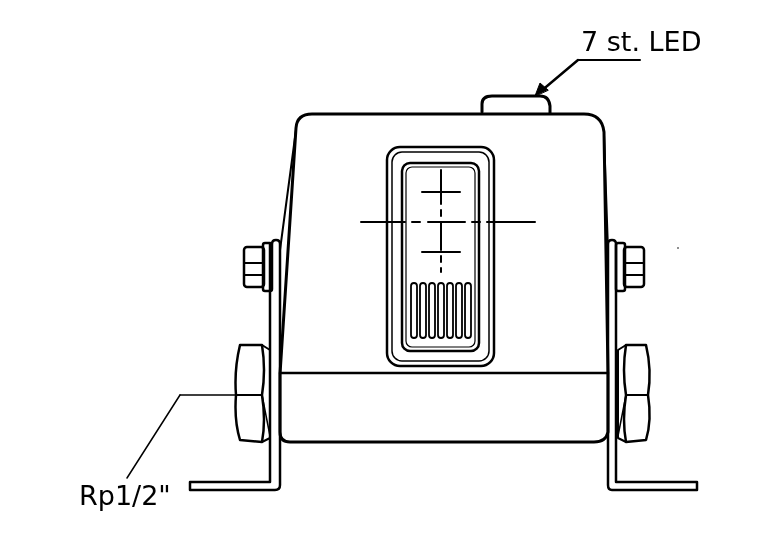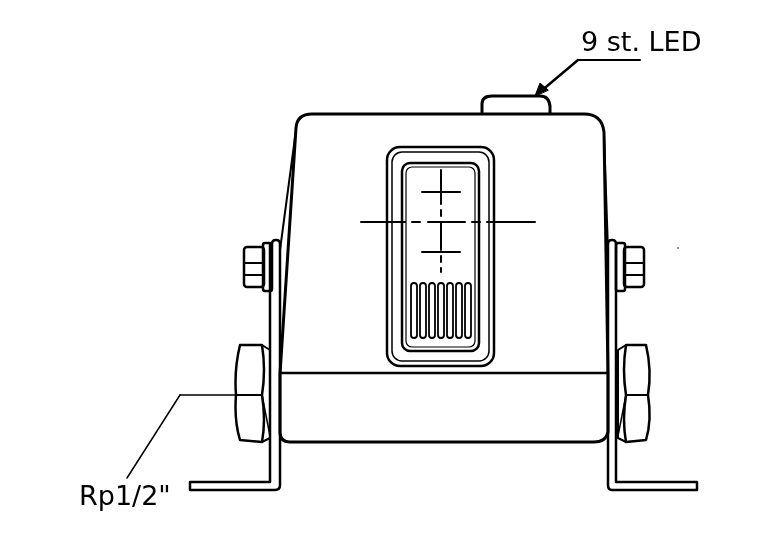--- a/index.html
+++ b/index.html
@@ -108,14 +108,14 @@
   </g>
 
   <g stroke-width="1.5">
     <line x1="180" y1="395" x2="236" y2="395"></line>
     <line x1="180" y1="395" x2="127" y2="478"></line>
   </g>
 
   <circle cx="678" cy="248" r="0.8" fill="#000" stroke="none"></circle>
 </svg>
 
-<div class="label label-led">9 st. LED</div>
+<div class="label label-led">7 st. LED</div>
 <div class="label label-rp">Rp1/2"</div>
 
 </body></html>

